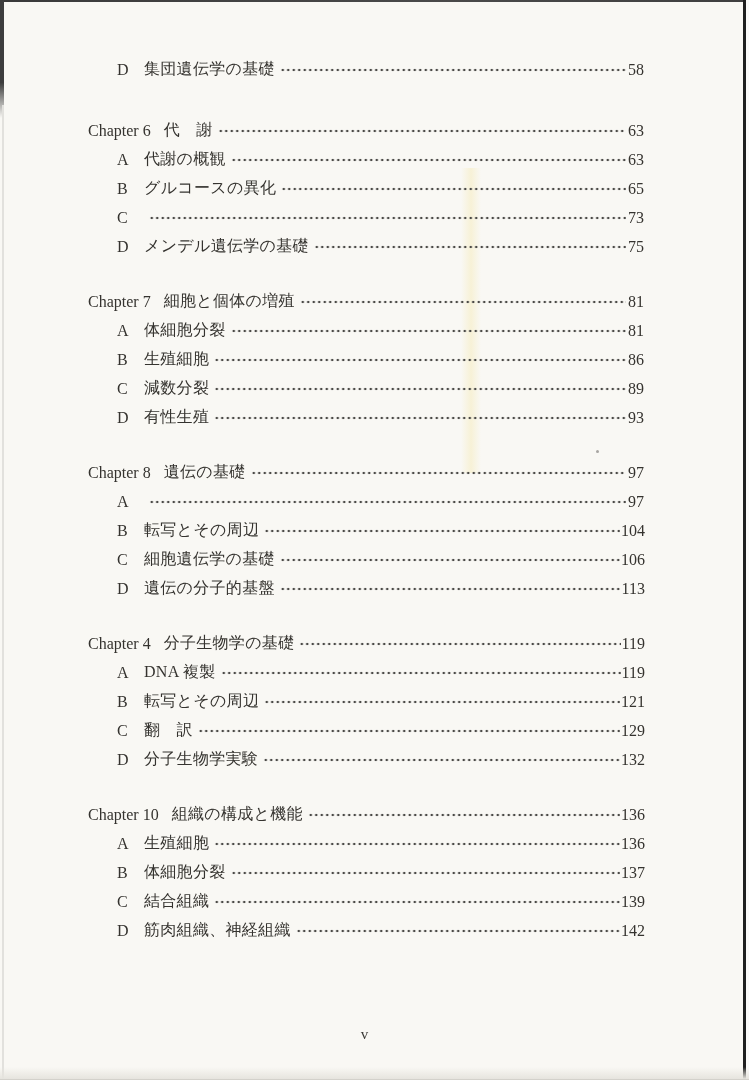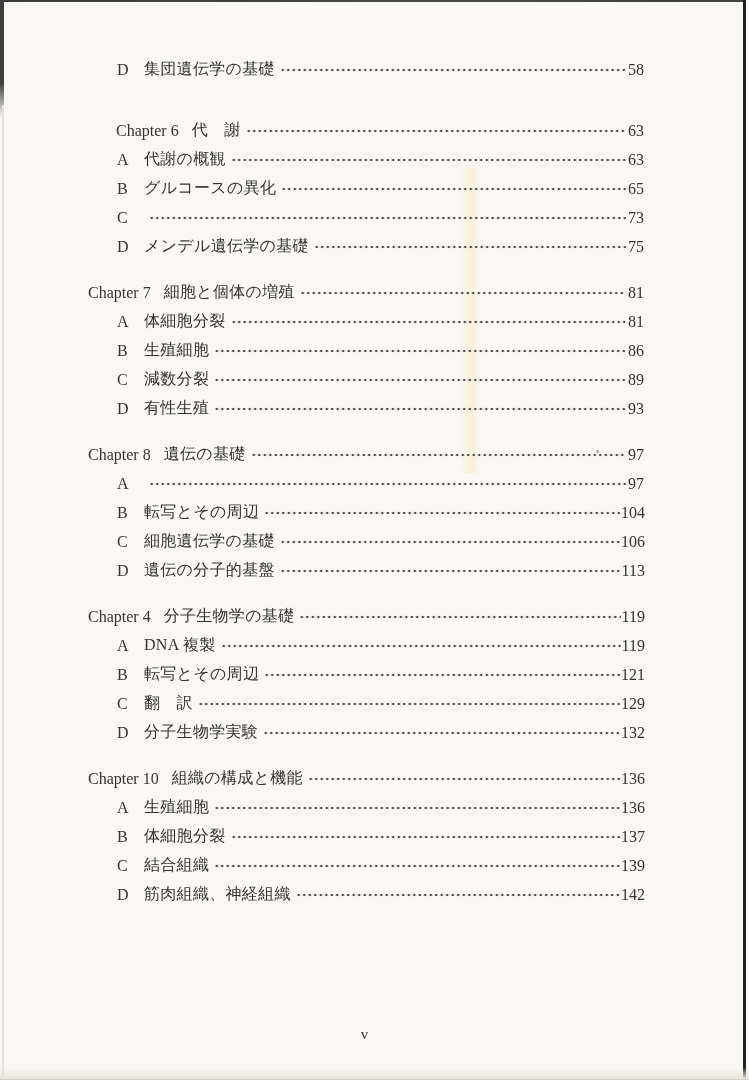--- a/index.html
+++ b/index.html
@@ -53,22 +53,22 @@
   .toc {
     position: absolute; left: 88px; top: 55px; width: 557px;
     font-size: 16px;
   }
   .row {
     height: 29px;
     display: flex;
     align-items: center;
     white-space: nowrap;
   }
-  .row.chapter { margin-top: 17px; }
-  .row.chapter.first { margin-top: 32px; margin-left: 28px; }
+  .row.chapter { margin-top: 26px; }
+  .row.chapter.first { margin-top: 32px; }
   .row.item { padding-left: 29px; }
   .letter { width: 27px; flex: 0 0 27px; }
   .chlabel { flex: 0 0 auto; }
   .row.chapter .title { margin-left: 13px; }
   .title { flex: 0 0 auto; letter-spacing: 0.3px; }
   .leader {
     flex: 1 1 auto;
     align-self: stretch;
     margin-left: 5px; margin-right: 1px;
     background-image: radial-gradient(circle, #4b4a47 1.05px, rgba(75,74,71,0) 1.6px);

